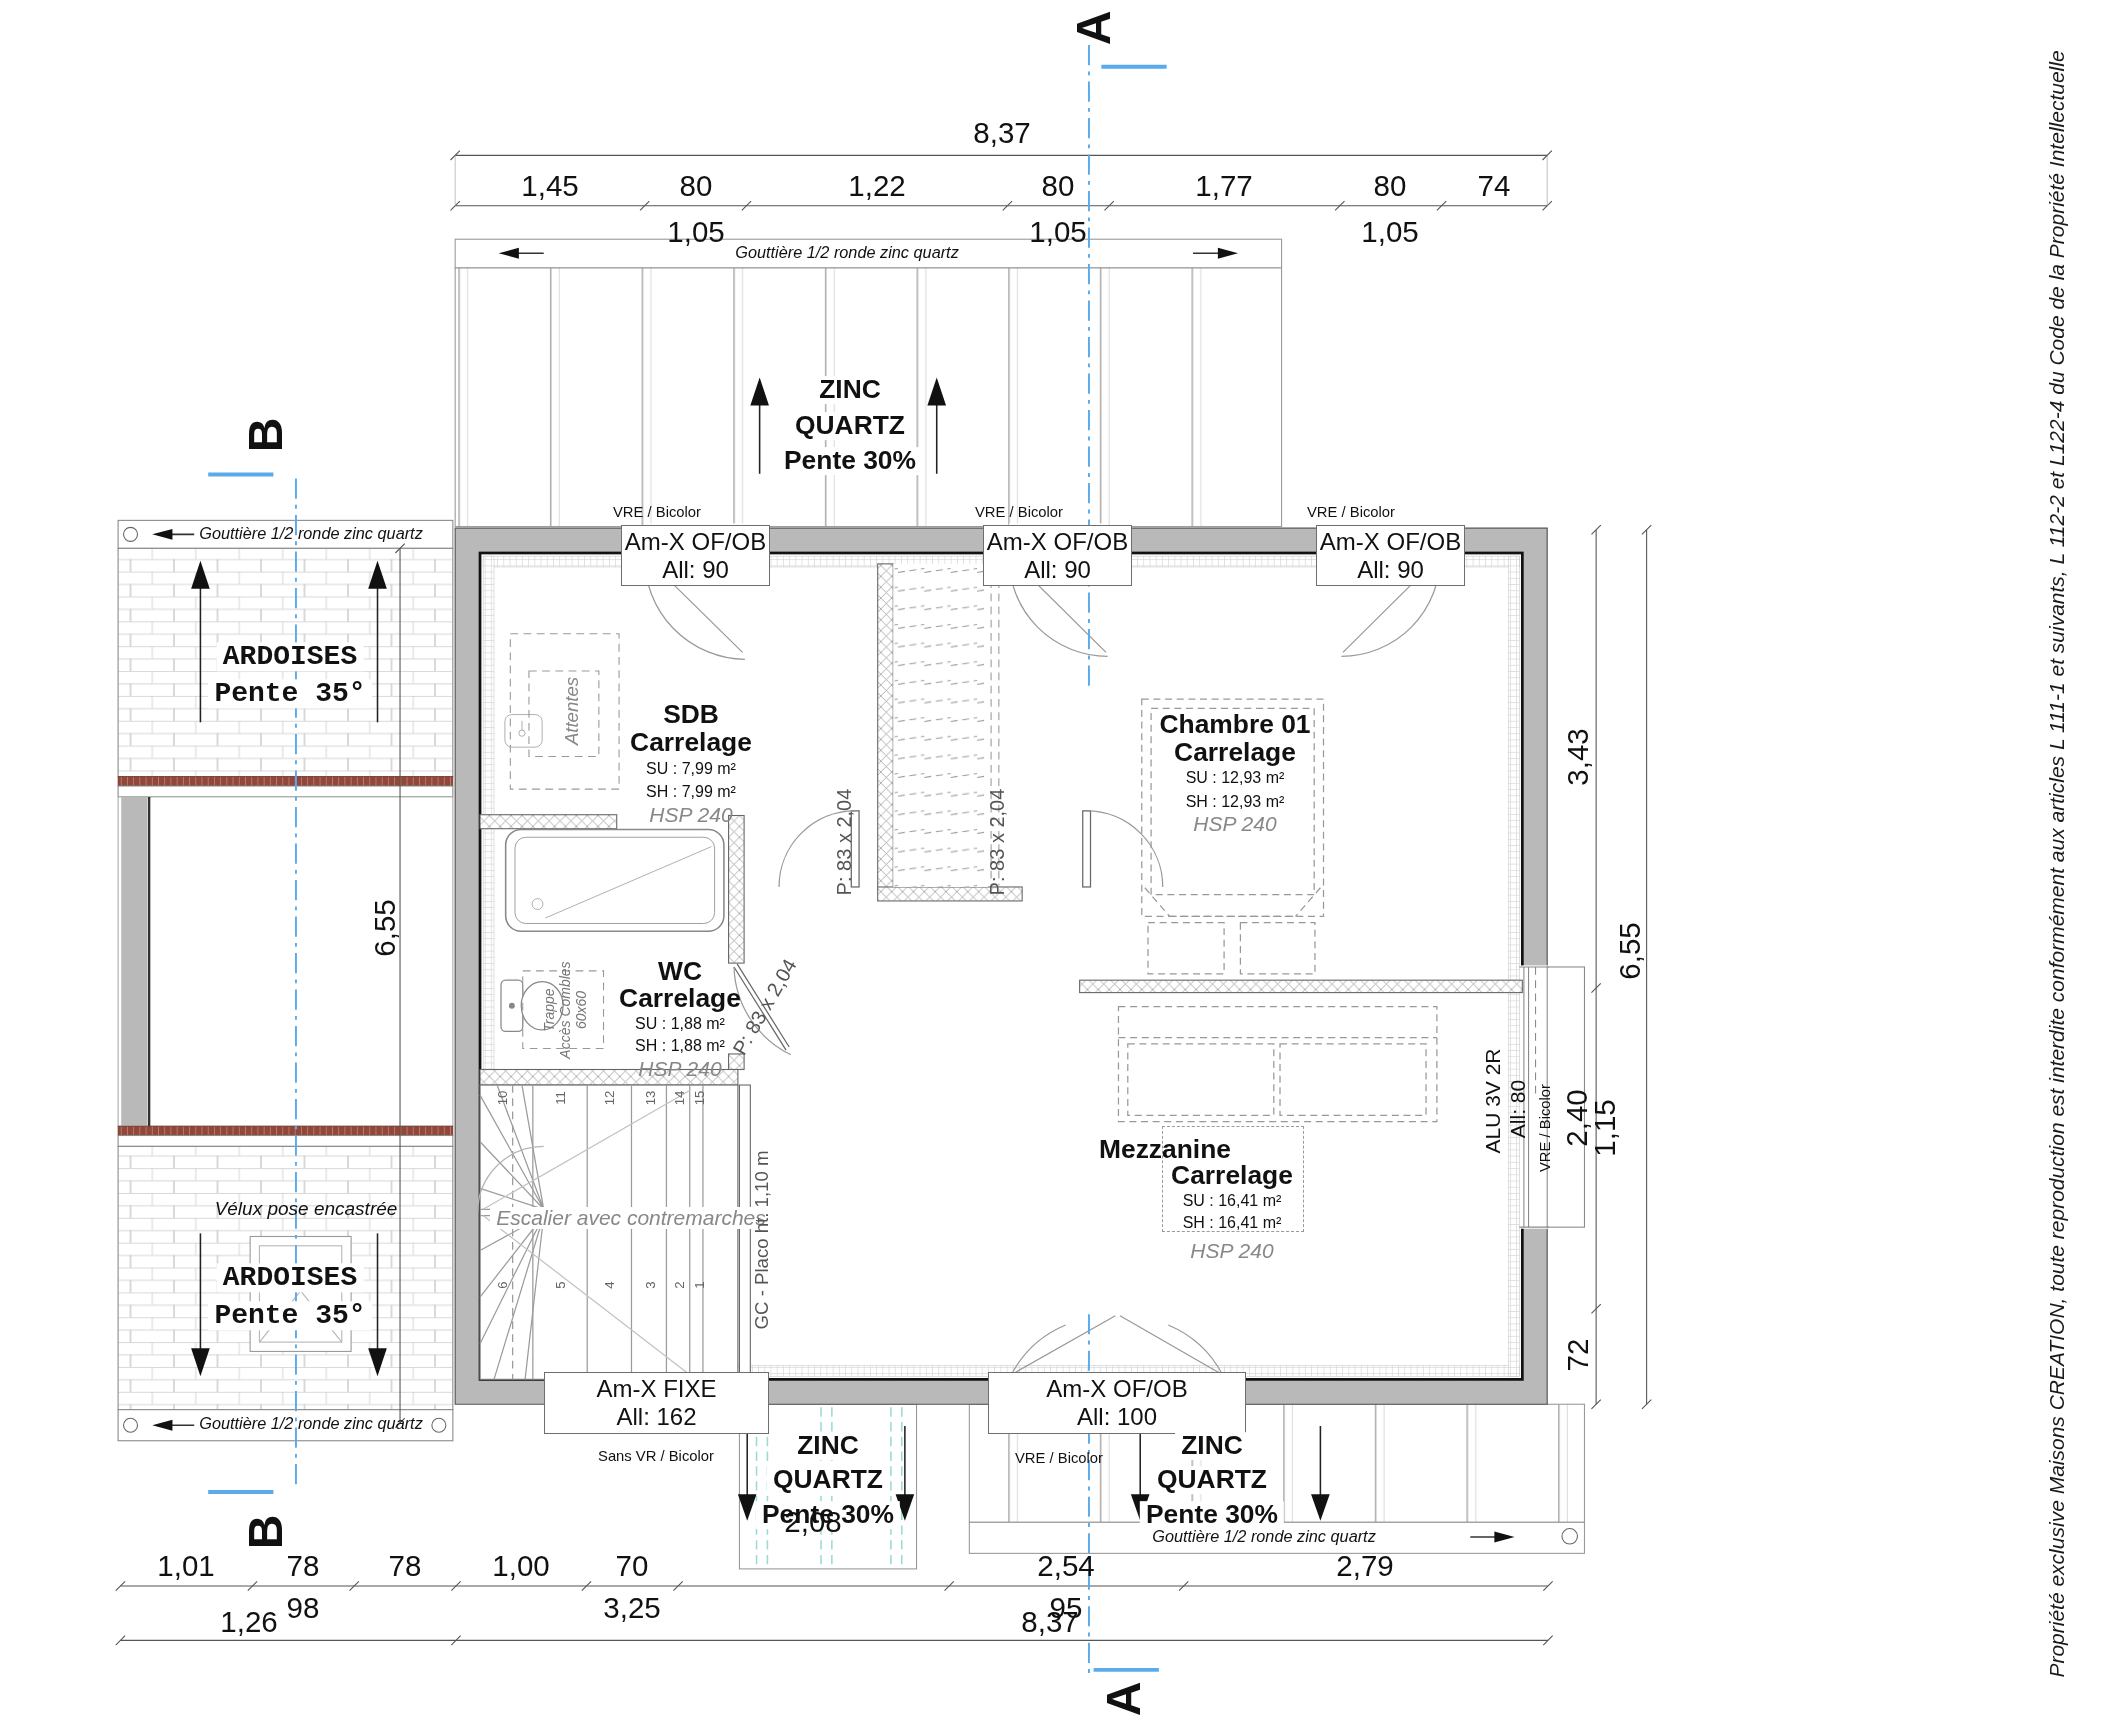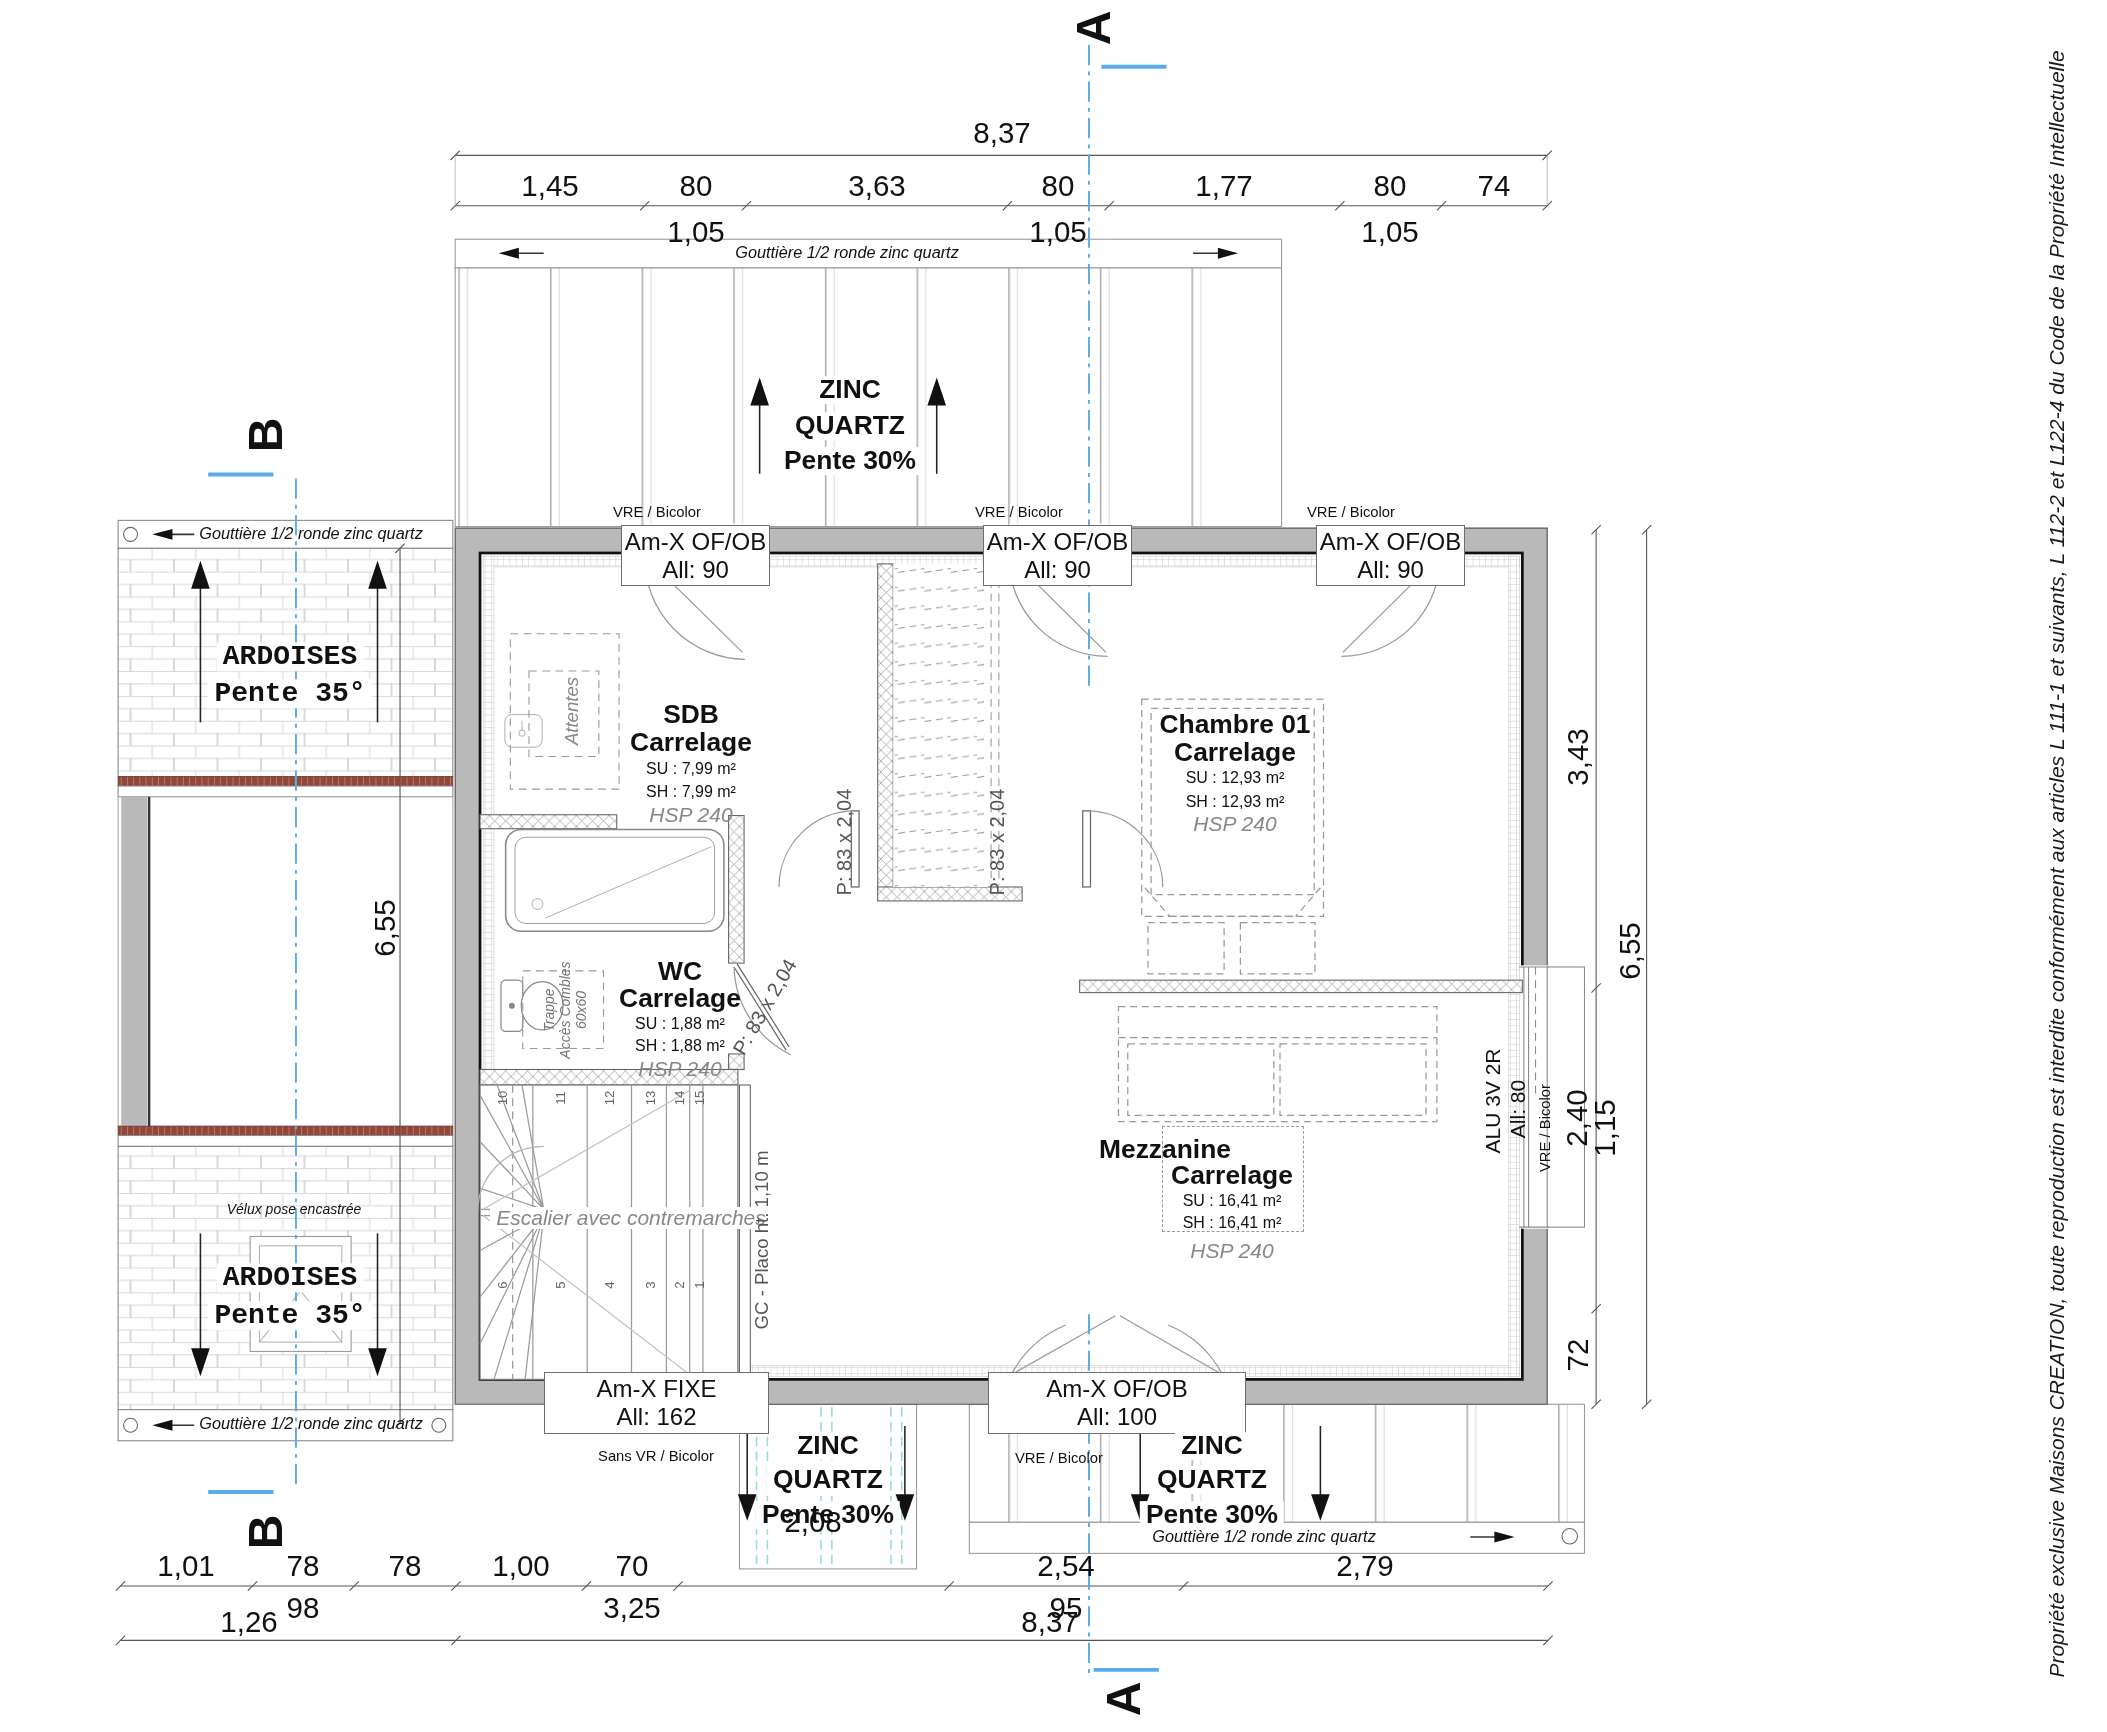--- a/index.html
+++ b/index.html
@@ -275,21 +275,21 @@
 </svg>
 
 <div class="lbl sec rot" style="left:1094px;top:28px">A</div>
 <div class="lbl sec rot" style="left:1124px;top:1699px">A</div>
 <div class="lbl sec rot" style="left:266px;top:435px">B</div>
 <div class="lbl sec rot" style="left:266px;top:1532px">B</div>
 
 <div class="lbl" style="left:1002px;top:133px">8,37</div>
 <div class="lbl" style="left:550px;top:186px">1,45</div>
 <div class="lbl" style="left:696px;top:186px">80</div>
-<div class="lbl" style="left:877px;top:186px">3,63</div>
+<div class="lbl" style="left:877px;top:186px">1,22</div>
 <div class="lbl" style="left:1058px;top:186px">80</div>
 <div class="lbl" style="left:1224px;top:186px">1,77</div>
 <div class="lbl" style="left:1390px;top:186px">80</div>
 <div class="lbl" style="left:1494px;top:186px">74</div>
 <div class="lbl" style="left:696px;top:232px">1,05</div>
 <div class="lbl" style="left:1058px;top:232px">1,05</div>
 <div class="lbl" style="left:1390px;top:232px">1,05</div>
 
 <div class="lbl gut" style="left:847px;top:253px">Gouttière 1/2 ronde zinc quartz</div>
 <div class="lbl zinc bg" style="left:850px;top:390px">ZINC</div>
@@ -309,21 +309,21 @@
   <div class="wtxt">All:  90</div>
 </div>
 <div class="wbox" style="left:1316px;top:525px;width:149px;height:61px">
   <div class="wtxt">Am-X OF/OB</div>
   <div class="wtxt">All:  90</div>
 </div>
 
 <div class="lbl gut" style="left:311px;top:534px">Gouttière 1/2 ronde zinc quartz</div>
 <div class="lbl ard bg" style="left:290px;top:657px">ARDOISES</div>
 <div class="lbl ard bg" style="left:290px;top:694px">Pente 35°</div>
-<div class="lbl it sm" style="left:294px;top:1209px;font-size:14px">Vélux pose encastrée</div>
+<div class="lbl it sm" style="left:306px;top:1209px;font-size:19px">Vélux pose encastrée</div>
 <div class="lbl ard bg" style="left:290px;top:1278px">ARDOISES</div>
 <div class="lbl ard bg" style="left:290px;top:1316px">Pente 35°</div>
 <div class="lbl gut" style="left:311px;top:1424px">Gouttière 1/2 ronde zinc quartz</div>
 <div class="lbl rot" style="left:385px;top:928px">6,55</div>
 
 <div class="lbl room" style="left:691px;top:715px">SDB</div>
 <div class="lbl room" style="left:691px;top:743px">Carrelage</div>
 <div class="lbl val" style="left:691px;top:769px">SU : 7,99 m²</div>
 <div class="lbl val" style="left:691px;top:792px">SH : 7,99 m²</div>
 <div class="lbl hsp" style="left:691px;top:815px">HSP 240</div>

